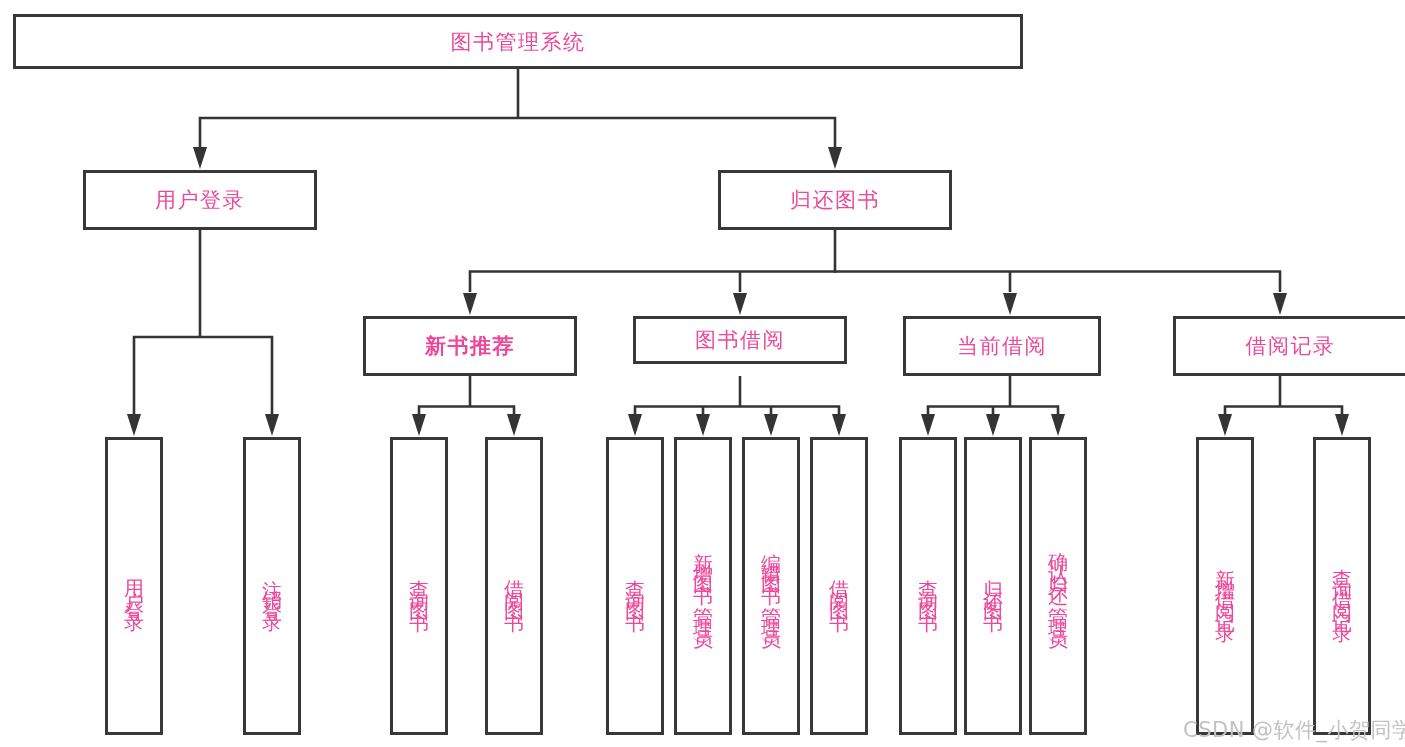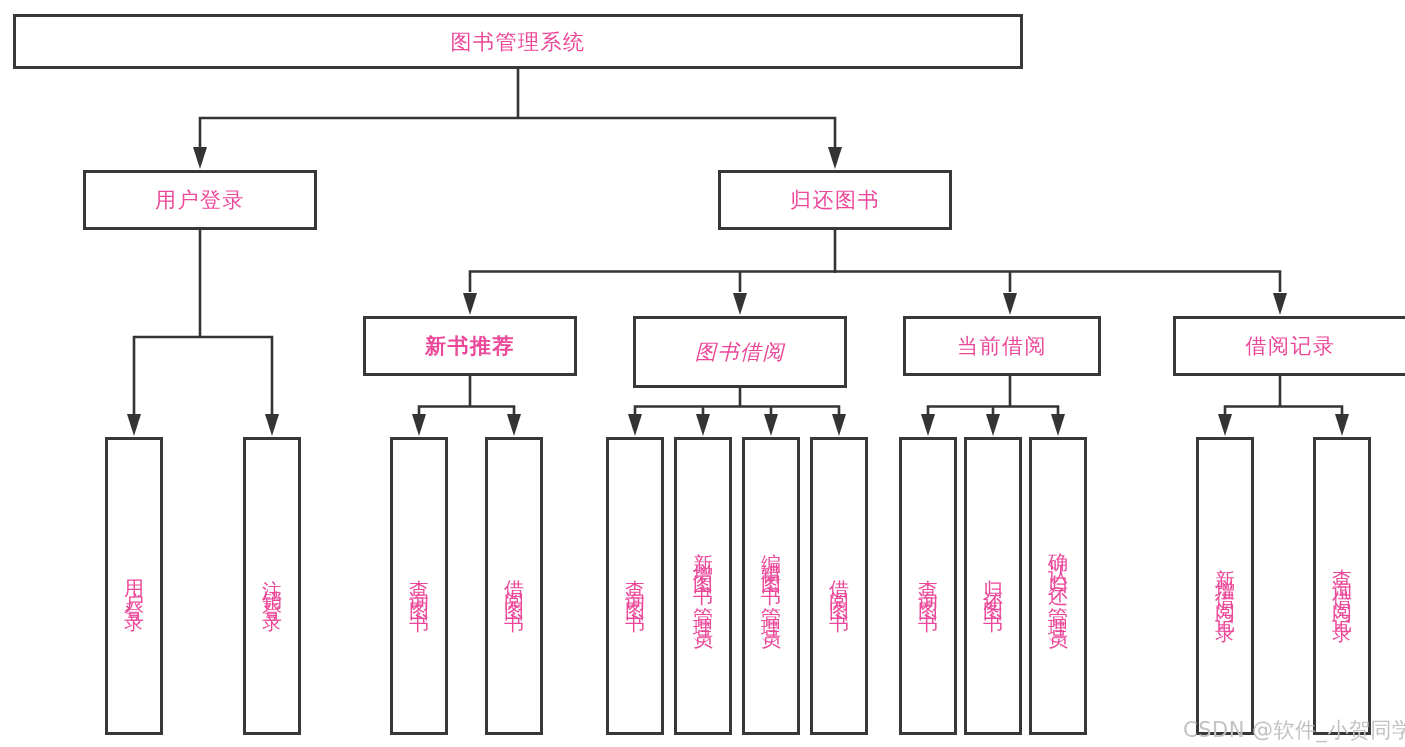--- a/index.html
+++ b/index.html
@@ -102,21 +102,21 @@
   <div class="box" style="left:83px; top:170px; width:234px; height:60px;">
     <span class="hl">用户登录</span>
   </div>
   <div class="box" style="left:718px; top:170px; width:234px; height:60px;">
     <span class="hl">归还图书</span>
   </div>
 
   <div class="box" style="left:363px; top:316px; width:214px; height:60px;font-weight:bold;">
     <span class="hl">新书推荐</span>
   </div>
-  <div class="box" style="left:633px; top:316px; width:214px; height:72px;font-style:italic;">
+  <div class="box" style="left:633px; top:316px; width:214px; height:48px;">
     <span class="hl">图书借阅</span>
   </div>
   <div class="box" style="left:903px; top:316px; width:198px; height:60px;">
     <span class="hl">当前借阅</span>
   </div>
   <div class="box" style="left:1173px; top:316px; width:235px; height:60px;">
     <span class="hl">借阅记录</span>
   </div>
 
   <div class="box" style="left:105px; top:437px; width:58px; height:298px;">

